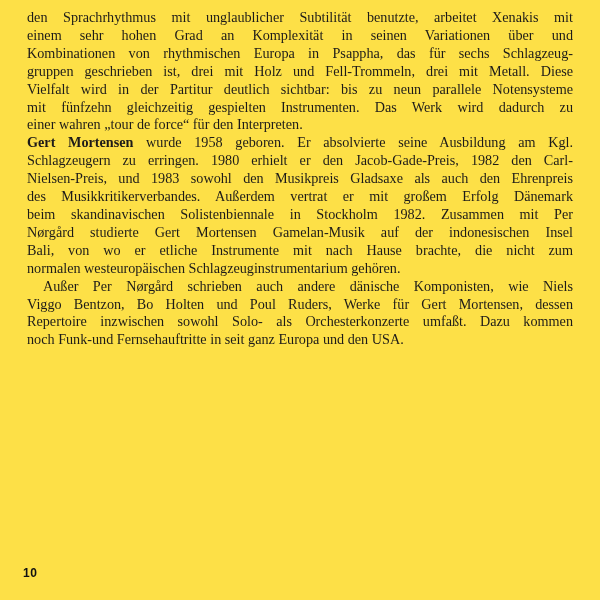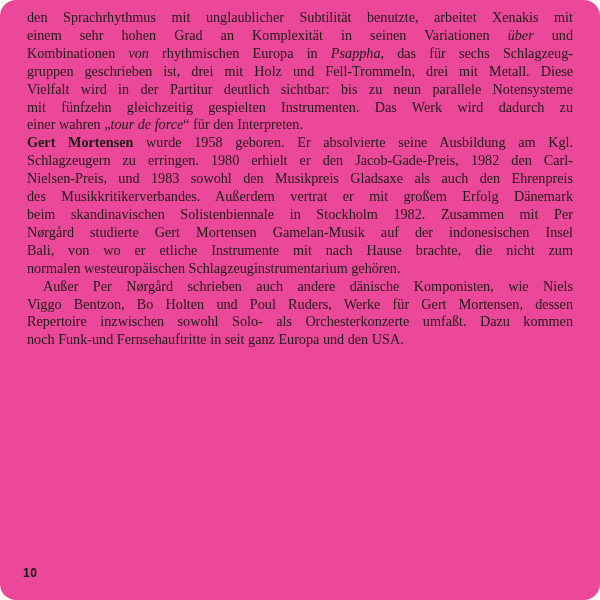--- a/index.html
+++ b/index.html
@@ -4,25 +4,24 @@
 <style>
   html, body {
     margin: 0;
     padding: 0;
     background: #fdfdfc;
   }
   .page {
     position: relative;
     width: 600px;
     height: 600px;
-    background: #ec4899;
+    background: #fde047;
     font-family: "Liberation Serif", serif;
     color: #1d1b19;
     overflow: hidden;
-    border-radius: 16px;
   }
   .text-block {
     position: absolute;
     left: 27px;
     right: 27px;
     top: 9px;
     font-size: 14.2px;
     line-height: 17.9px;
   }
   .para { margin: 0; }
@@ -30,21 +29,21 @@
     text-align: justify;
     text-align-last: justify;
     white-space: normal;
   }
   .line.last {
     text-align-last: left;
   }
   .line.indent {
     text-indent: 16px;
   }
-  .seg-i { font-style: italic; }
+  .seg-i { }
   .seg-b { font-weight: bold; }
   .page-number {
     position: absolute;
     left: 23px;
     top: 566px;
     font-family: "Liberation Sans", sans-serif;
     font-weight: bold;
     font-size: 12px;
     letter-spacing: 0.5px;
     color: #111;

